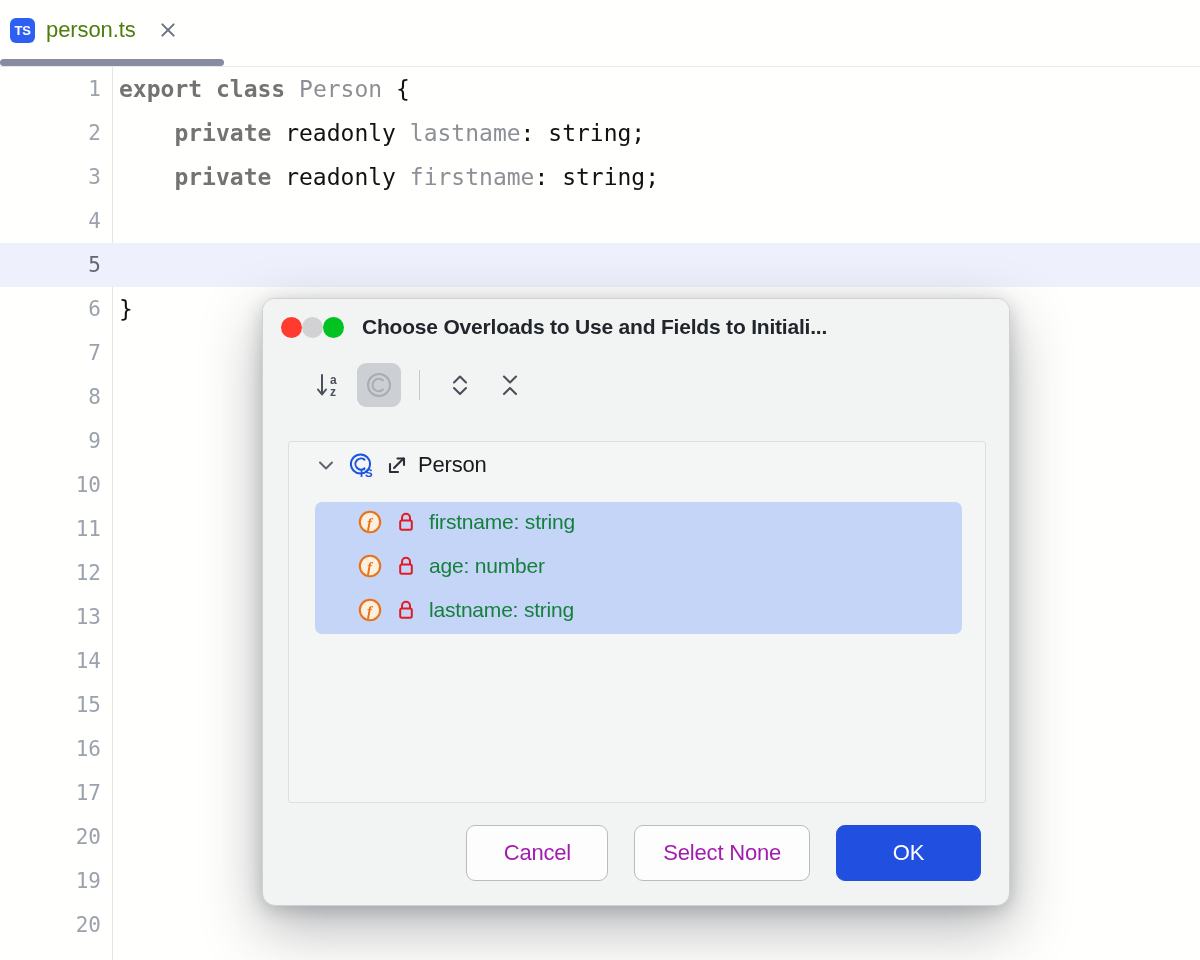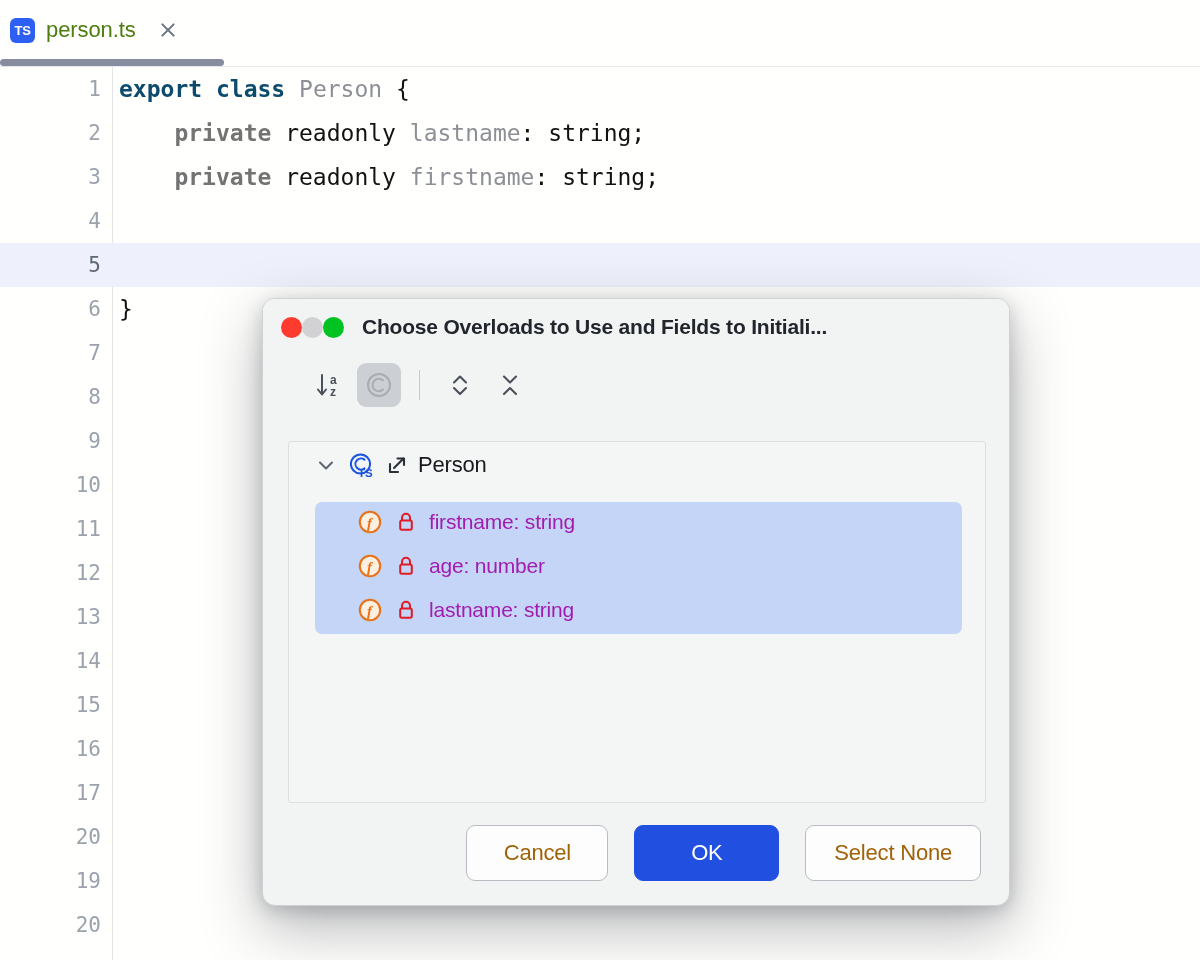--- a/index.html
+++ b/index.html
@@ -60,21 +60,21 @@
   .lineno {
     width:101px; text-align:right; padding-right:0;
     font-family:"DejaVu Sans Mono", monospace; font-size:21px; color:#9ba1ad;
   }
   .row.current .lineno { color:#5f6673; }
   .code {
     margin-left:18px;
     font-family:"DejaVu Sans Mono", monospace; font-size:23px;
     white-space:pre; color:#111;
   }
-  .kw   { color:#0c4a6e; font-weight:700; }
+  .kw   { color:#737373; font-weight:700; }
   .kw2  { color:#737373; font-weight:700; }
   .ident{ color:#8d8f96; }
   .plain{ color:#111; }
 
   
   .dialog {
     position:absolute; left:262px; top:298px; width:748px; height:608px;
     background:#f1f4f3; border-radius:13px;
     box-shadow: 0 22px 60px rgba(40,44,55,.34), 0 4px 18px rgba(40,44,55,.22);
     border:1px solid #cfd2d4;
@@ -117,33 +117,33 @@
   .node-label { font-size:22px; color:#17191d; letter-spacing:-0.2px; }
 
   .sel-block {
     position:absolute; left:26px; top:60px; width:647px; height:132px;
     background:#c5d5f7; border-radius:7px;
   }
   .field-row {
     position:relative; height:44px; display:flex; align-items:center;
     padding-left:68px; gap:13px; z-index:2;
   }
-  .field-label { font-size:21px; color:#a21caf; letter-spacing:-0.2px; }
+  .field-label { font-size:21px; color:#15803d; letter-spacing:-0.2px; }
   .fields-wrap { position:absolute; left:0; top:58px; width:698px; }
 
   
   .dlg-footer {
     position:absolute; left:0; bottom:0; width:748px; height:104px;
     display:flex; align-items:center; justify-content:flex-end;
     padding-right:30px; gap:26px;
   }
   .btn {
     height:56px; border-radius:9px; font-size:22px; letter-spacing:-0.2px;
     display:flex; align-items:center; justify-content:center; cursor:pointer;
-    border:1px solid #b8bbc2; background:#fdfdfd; color:#a16207;
+    border:1px solid #b8bbc2; background:#fdfdfd; color:#a21caf;
     padding:0 28px; min-width:142px;
   }
   .btn.primary {
     background:#2150E0; border-color:#2150E0; color:#ffffff;
     min-width:145px;
   }
 </style>
 </head>
 <body>
 
@@ -354,17 +354,17 @@
   <path d="M6 9.5 V6.8 a4 4 0 0 1 8 0 V9.5" fill="none" stroke="#E01B24" stroke-width="2"></path>
   <rect x="4.2" y="9.5" width="11.6" height="9.2" rx="1.6" fill="none" stroke="#E01B24" stroke-width="2"></rect>
 </svg>
             <div class="field-label">lastname: string</div>
           </div>
         </div>
     </div>
 
     <div class="dlg-footer">
       <div class="btn">Cancel</div>
+      <div class="btn">Select None</div>
       <div class="btn primary">OK</div>
-      <div class="btn">Select None</div>
     </div>
   </div>
 </div>
 
 </body></html>

